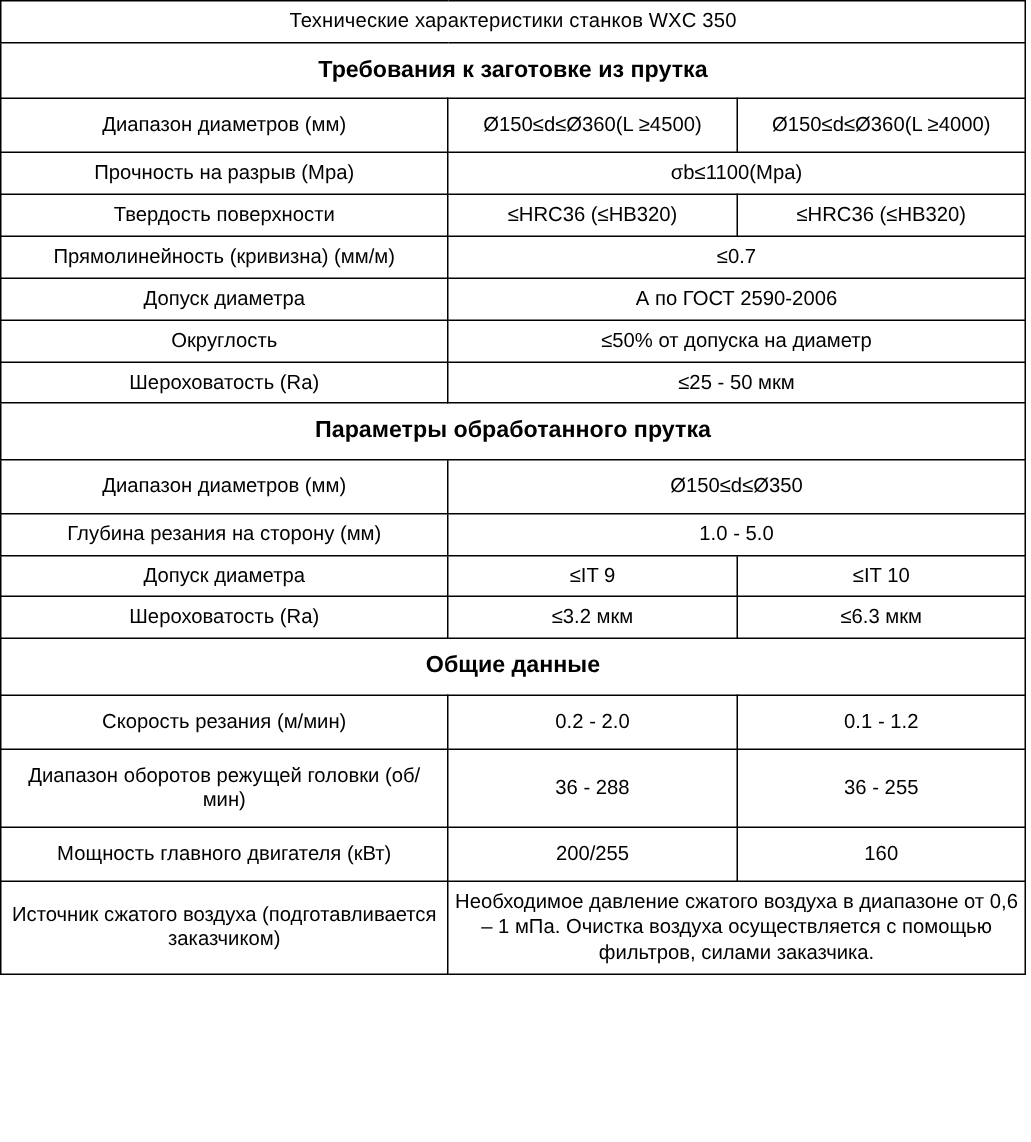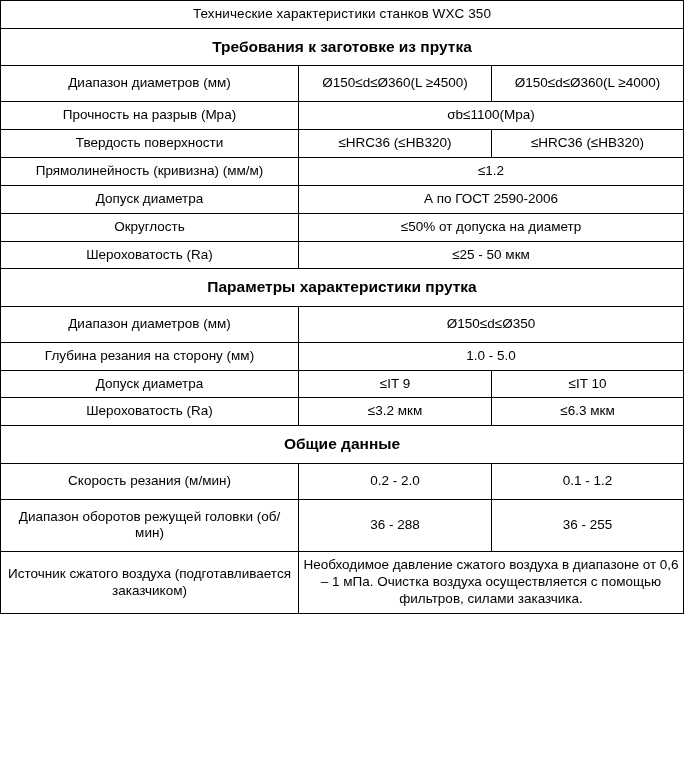--- a/index.html
+++ b/index.html
@@ -96,37 +96,37 @@
       <td class="label-cell">Прочность на разрыв (Mpa)</td>
       <td colspan="2">σb≤1100(Mpa)</td>
     </tr>
     <tr>
       <td class="label-cell">Твердость поверхности</td>
       <td>≤HRC36 (≤HB320)</td>
       <td>≤HRC36 (≤HB320)</td>
     </tr>
     <tr>
       <td class="label-cell">Прямолинейность (кривизна) (мм/м)</td>
-      <td colspan="2">≤1.2</td>
+      <td colspan="2">≤0.7</td>
     </tr>
     <tr>
       <td class="label-cell">Допуск диаметра</td>
       <td colspan="2">А по ГОСТ 2590-2006</td>
     </tr>
     <tr>
       <td class="label-cell">Округлость</td>
       <td colspan="2">≤50% от допуска на диаметр</td>
     </tr>
     <tr>
       <td class="label-cell">Шероховатость (Ra)</td>
       <td colspan="2">≤25 - 50 мкм</td>
     </tr>
 
     <tr class="section-row">
-      <td colspan="3">Параметры характеристики прутка</td>
+      <td colspan="3">Параметры обработанного прутка</td>
     </tr>
     <tr class="tall">
       <td class="label-cell">Диапазон диаметров (мм)</td>
       <td colspan="2">Ø150≤d≤Ø350</td>
     </tr>
     <tr>
       <td class="label-cell">Глубина резания на сторону (мм)</td>
       <td colspan="2">1.0 - 5.0</td>
     </tr>
     <tr>
@@ -146,18 +146,23 @@
     <tr class="tall">
       <td class="label-cell">Скорость резания (м/мин)</td>
       <td>0.2 - 2.0</td>
       <td>0.1 - 1.2</td>
     </tr>
     <tr class="tall">
       <td class="label-cell">Диапазон оборотов режущей головки (об/мин)</td>
       <td>36 - 288</td>
       <td>36 - 255</td>
     </tr>
+    <tr class="tall">
+      <td class="label-cell">Мощность главного двигателя (кВт)</td>
+      <td>200/255</td>
+      <td>160</td>
+    </tr>
     <tr>
       <td class="label-cell note-cell">Источник сжатого воздуха (подготавливается заказчиком)</td>
       <td class="note-cell" colspan="2">Необходимое давление сжатого воздуха в диапазоне от 0,6 – 1 мПа. Очистка воздуха осуществляется с помощью фильтров, силами заказчика.</td>
     </tr>
   </tbody>
 </table>
 
 </body></html>

